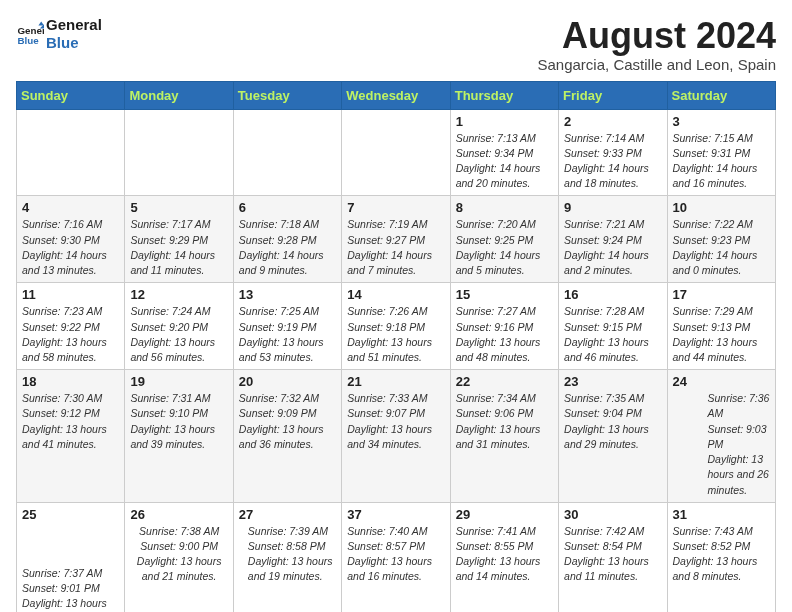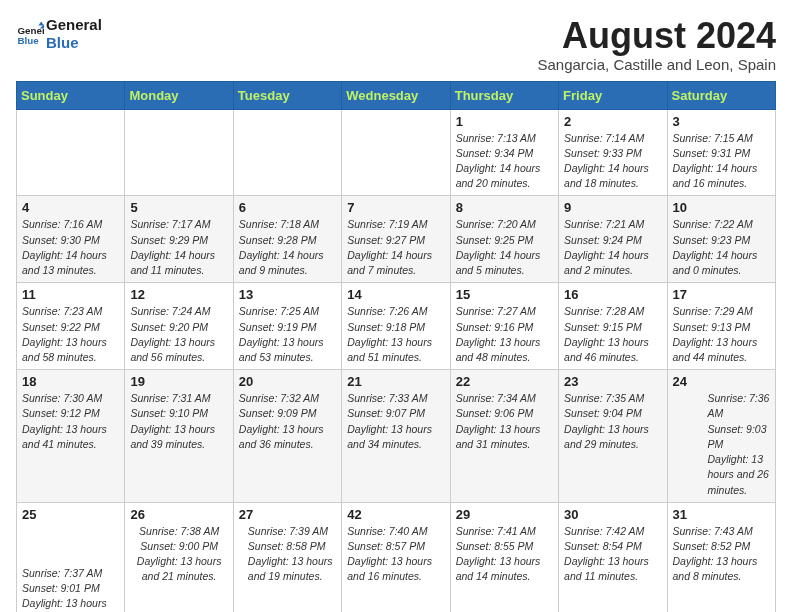--- a/index.html
+++ b/index.html
@@ -291,21 +291,21 @@
 Sunset: 9:00 PM
 Daylight: 13 hours and 21 minutes.</div>
         </td>
         <td>
           <div class="day-number">27</div>
           <div class="day-info" style="white-space: pre-line; margin-left: 9px;">Sunrise: 7:39 AM
 Sunset: 8:58 PM
 Daylight: 13 hours and 19 minutes.</div>
         </td>
         <td>
-          <div class="day-number">42</div>
+          <div class="day-number">37</div>
           <div class="day-info" style="white-space: pre-line;">Sunrise: 7:40 AM
 Sunset: 8:57 PM
 Daylight: 13 hours and 16 minutes.</div>
         </td>
         <td>
           <div class="day-number">29</div>
           <div class="day-info" style="white-space: pre-line;">Sunrise: 7:41 AM
 Sunset: 8:55 PM
 Daylight: 13 hours and 14 minutes.</div>
         </td>

